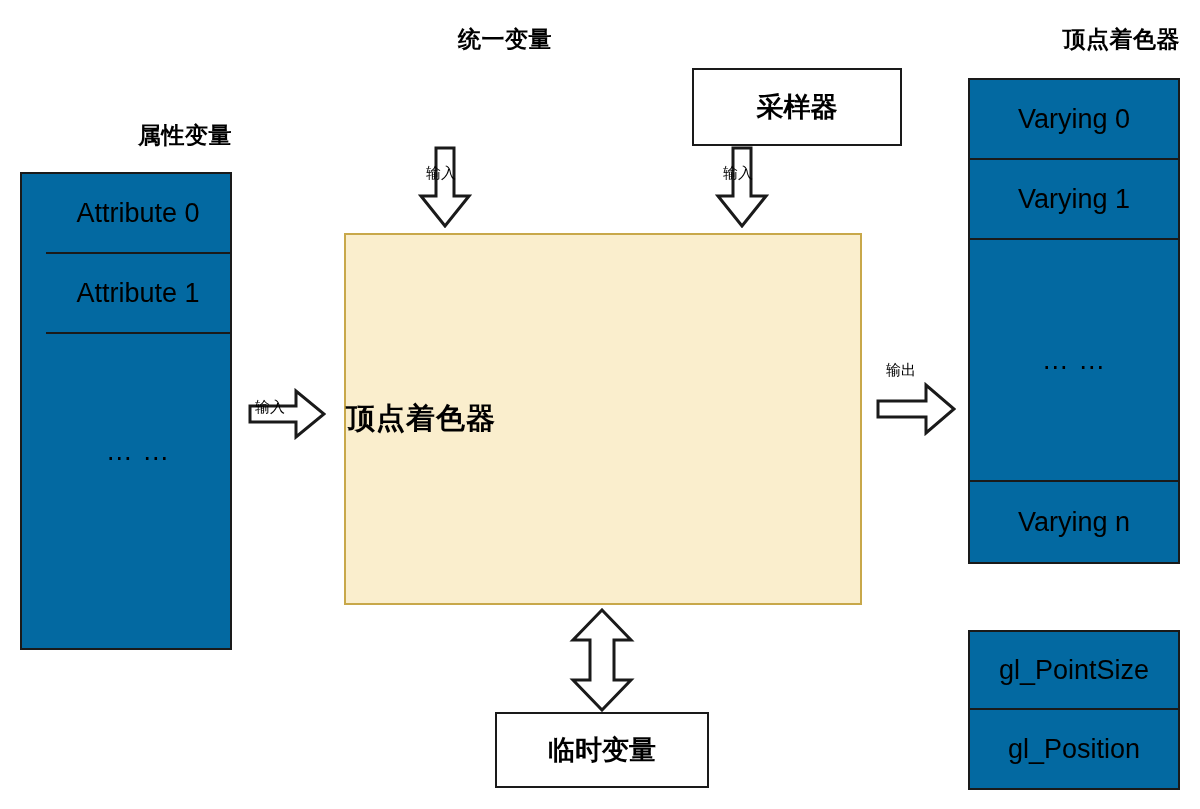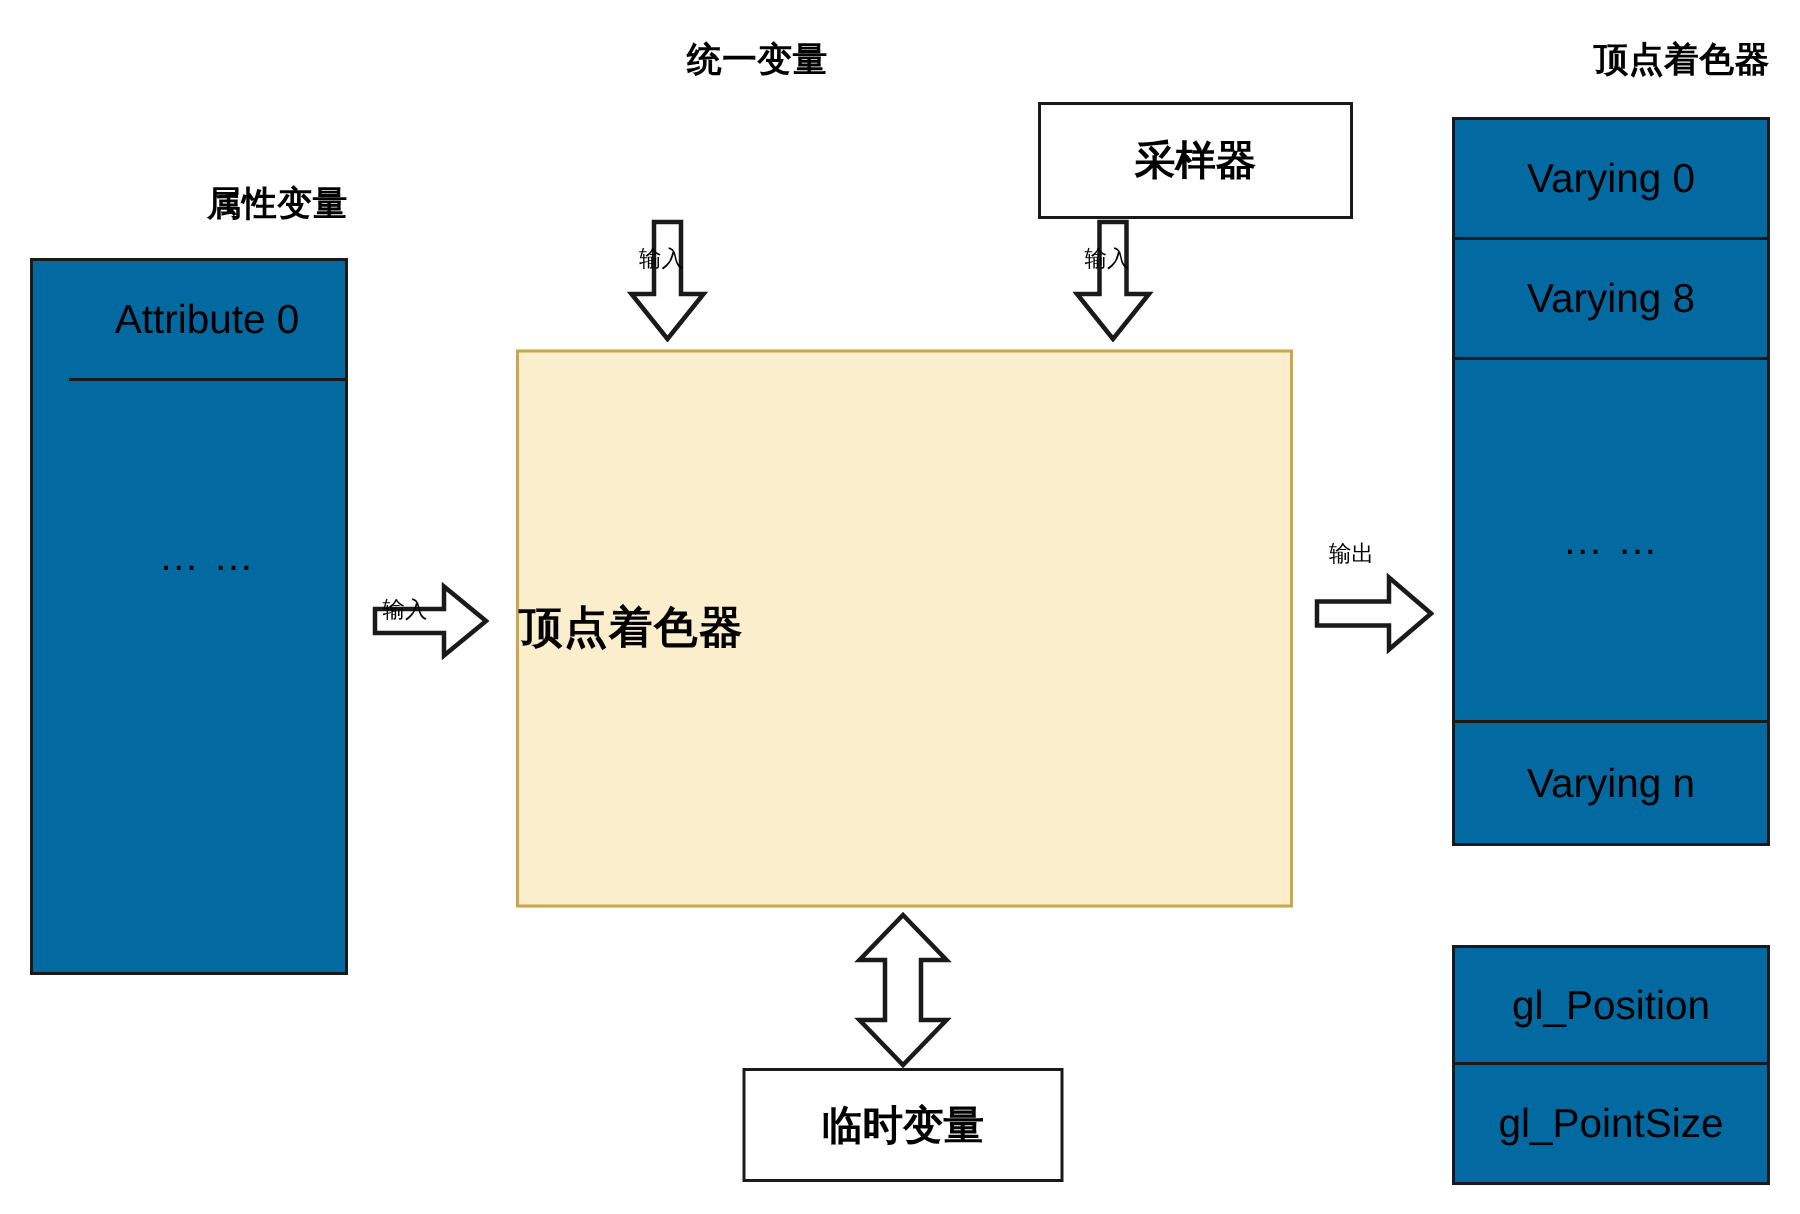--- a/index.html
+++ b/index.html
@@ -104,20 +104,21 @@
 </style>
 </head>
 <body>
 
 <div class="stage">
 
   <div class="caption" style="left:20px; top:124px; width:212px;">属性变量</div>
 
   <div class="stack" style="left:20px; top:172px; width:212px; height:478px;padding-left:24px;">
     <div class="stack-cell" style="height:80px;">Attribute 0</div>
+    <div class="stack-cell" style="height:80px;">Attribute 1</div>
     <div class="stack-cell ellipsis-cell" style="height:234px;">… …</div>
   </div>
 
   <div class="arrow" style="left:248px; top:388px; width:78px; height:52px;">
     <svg width="78" height="52" viewBox="0 0 78 52">
       <polygon points="2,18 48,18 48,3 76,26 48,49 48,34 2,34" fill="#ffffff" stroke="#1a1a1a" stroke-width="3" stroke-linejoin="miter"></polygon>
     </svg>
   </div>
   <div class="arrow-label" style="left:255px; top:399px;">输入</div>
 
@@ -151,29 +152,29 @@
     <svg width="80" height="54" viewBox="0 0 80 54">
       <polygon points="2,19 50,19 50,3 78,27 50,51 50,35 2,35" fill="#ffffff" stroke="#1a1a1a" stroke-width="3" stroke-linejoin="miter"></polygon>
     </svg>
   </div>
   <div class="arrow-label" style="left:886px; top:362px;">输出</div>
 
   <div class="caption" style="left:968px; top:28px; width:212px;">顶点着色器</div>
 
   <div class="stack" style="left:968px; top:78px; width:212px; height:486px;">
     <div class="stack-cell" style="height:80px;">Varying 0</div>
-    <div class="stack-cell" style="height:80px;">Varying 8</div>
+    <div class="stack-cell" style="height:80px;">Varying 1</div>
     <div class="stack-cell ellipsis-cell" style="height:242px;">… …</div>
     <div class="stack-cell" style="height:80px;">Varying n</div>
   </div>
 
 
   <div class="stack" style="left:968px; top:630px; width:212px; height:160px;">
+    <div class="stack-cell" style="height:78px;">gl_PointSize</div>
     <div class="stack-cell" style="height:78px;">gl_Position</div>
-    <div class="stack-cell" style="height:78px;">gl_PointSize</div>
   </div>
 
   <div class="arrow" style="left:568px; top:608px; width:68px; height:104px;">
     <svg width="68" height="104" viewBox="0 0 68 104">
       <polygon points="34,2 63,32 46,32 46,72 63,72 34,102 5,72 22,72 22,32 5,32" fill="#ffffff" stroke="#1a1a1a" stroke-width="3" stroke-linejoin="miter"></polygon>
     </svg>
   </div>
 
   <div class="box" style="left:495px; top:712px; width:214px; height:76px;">
     <span class="box-label cjk">临时变量</span>

